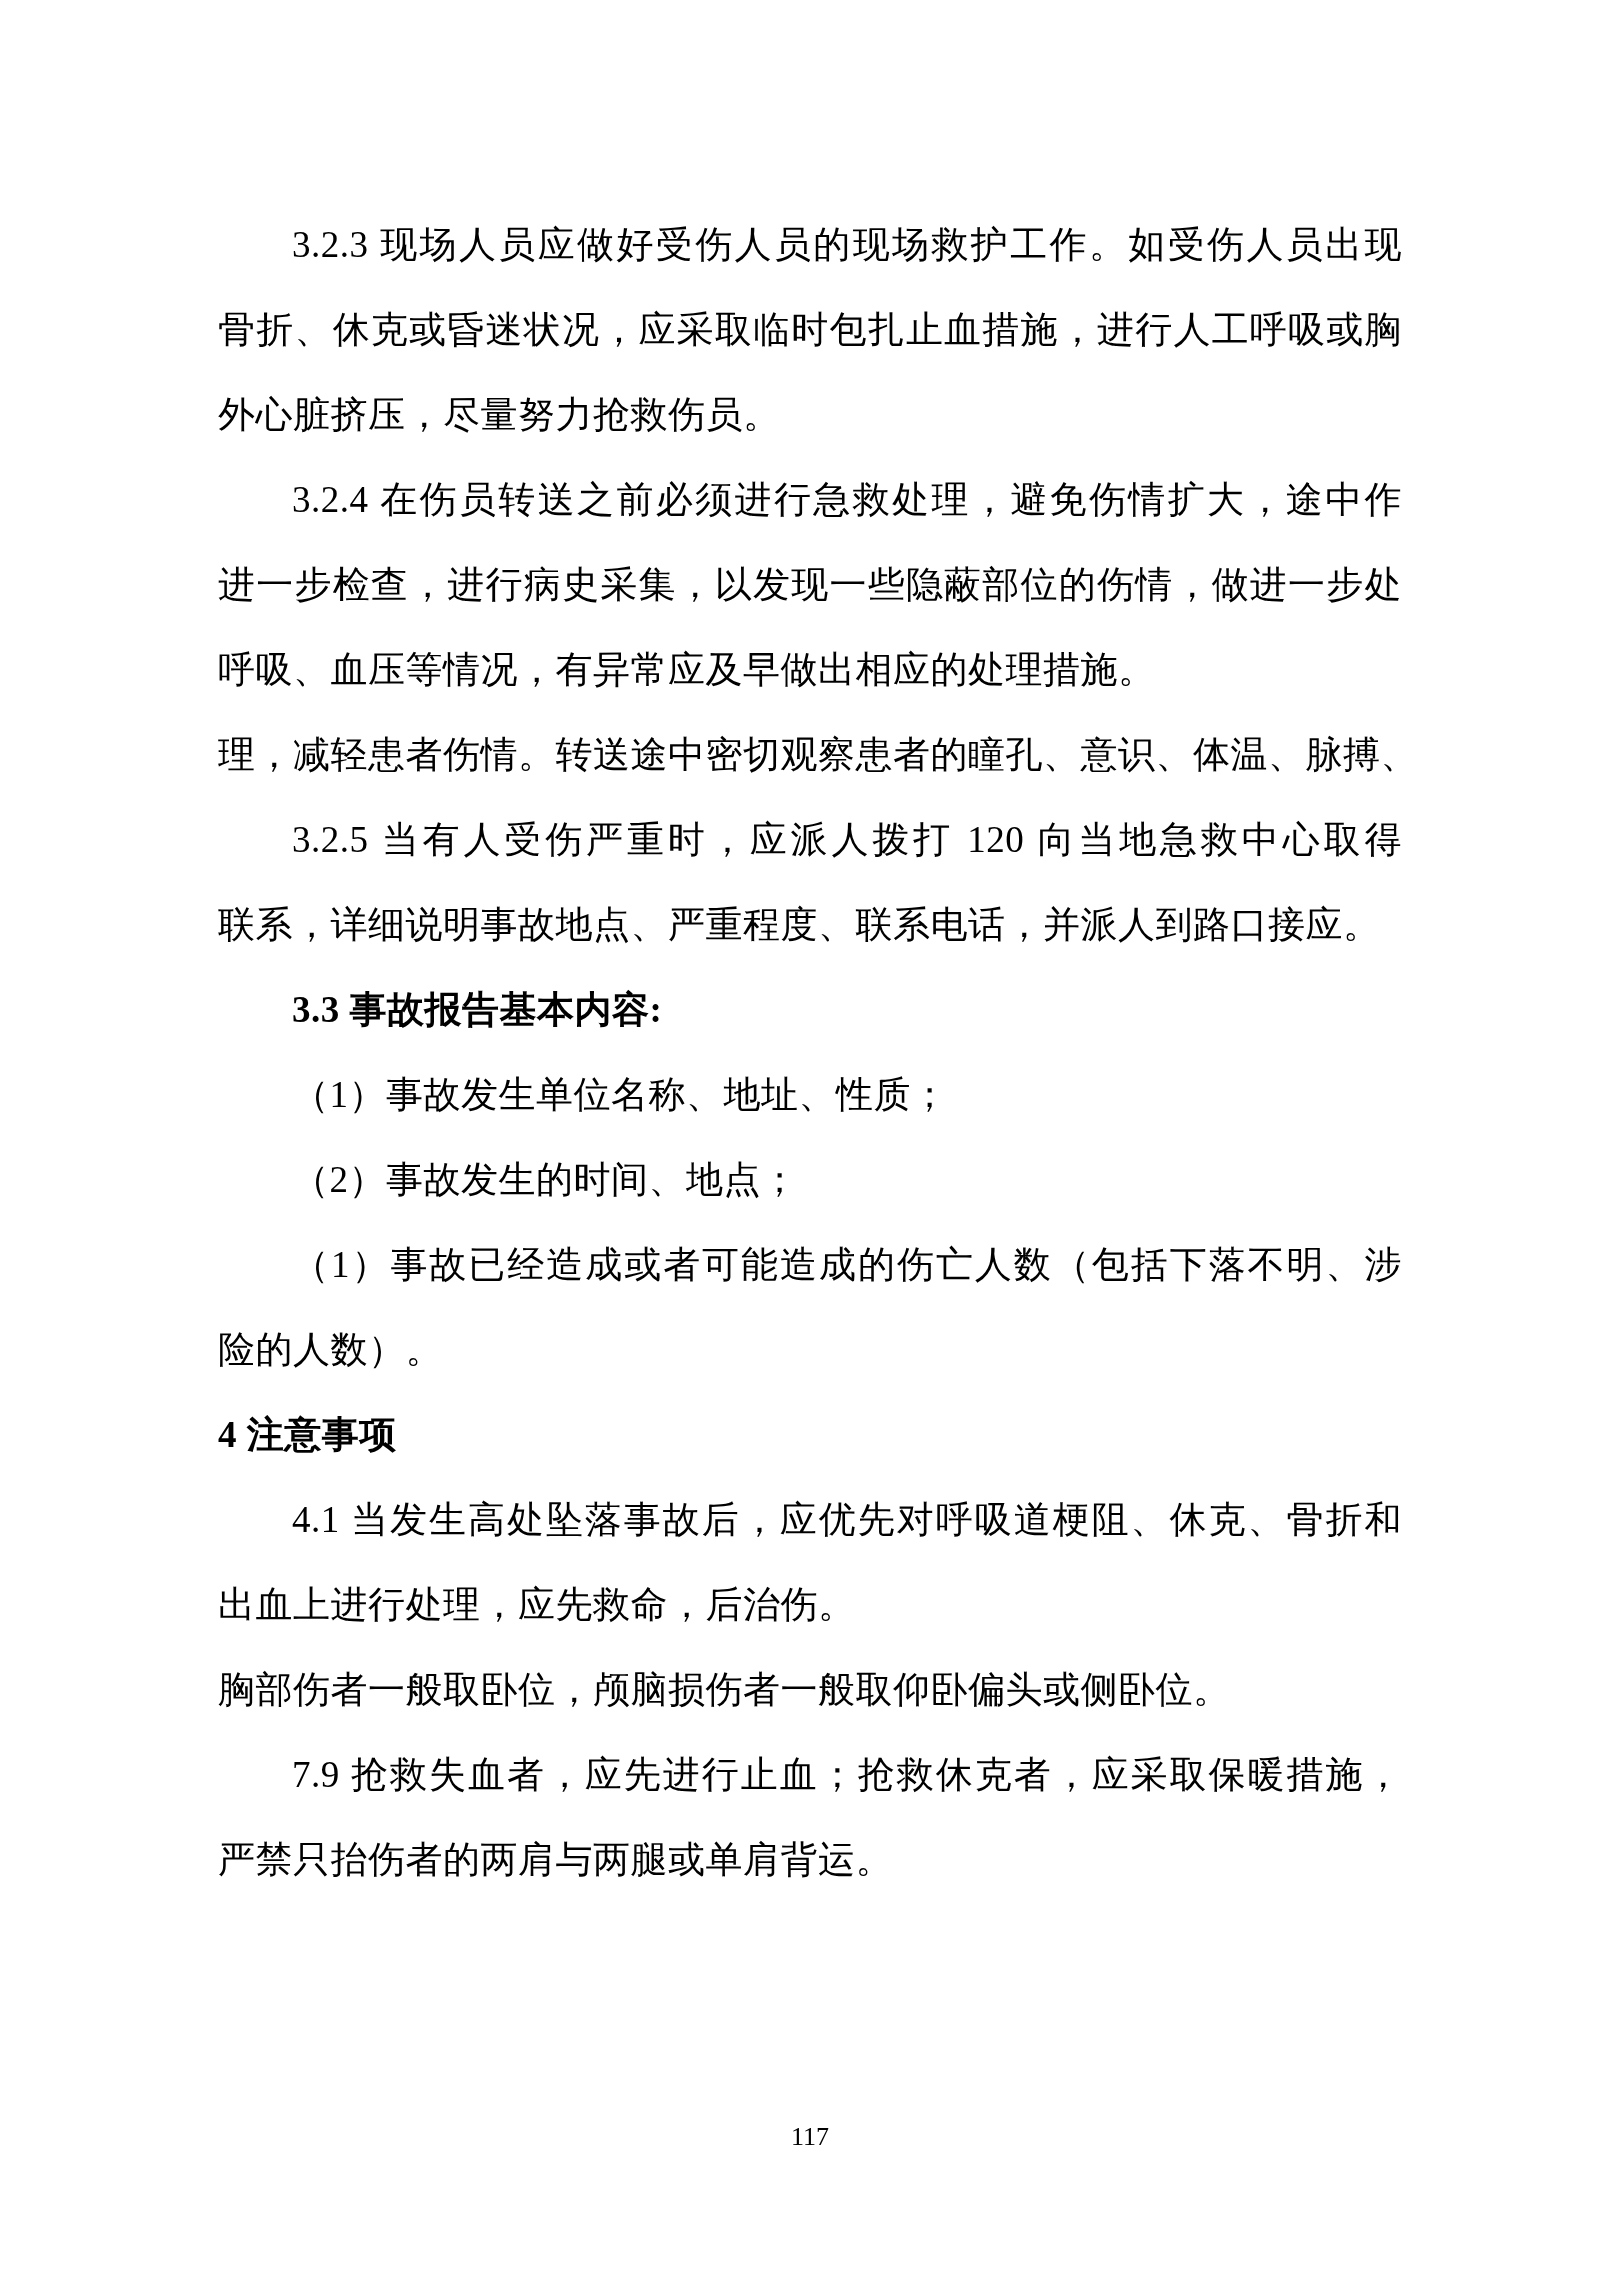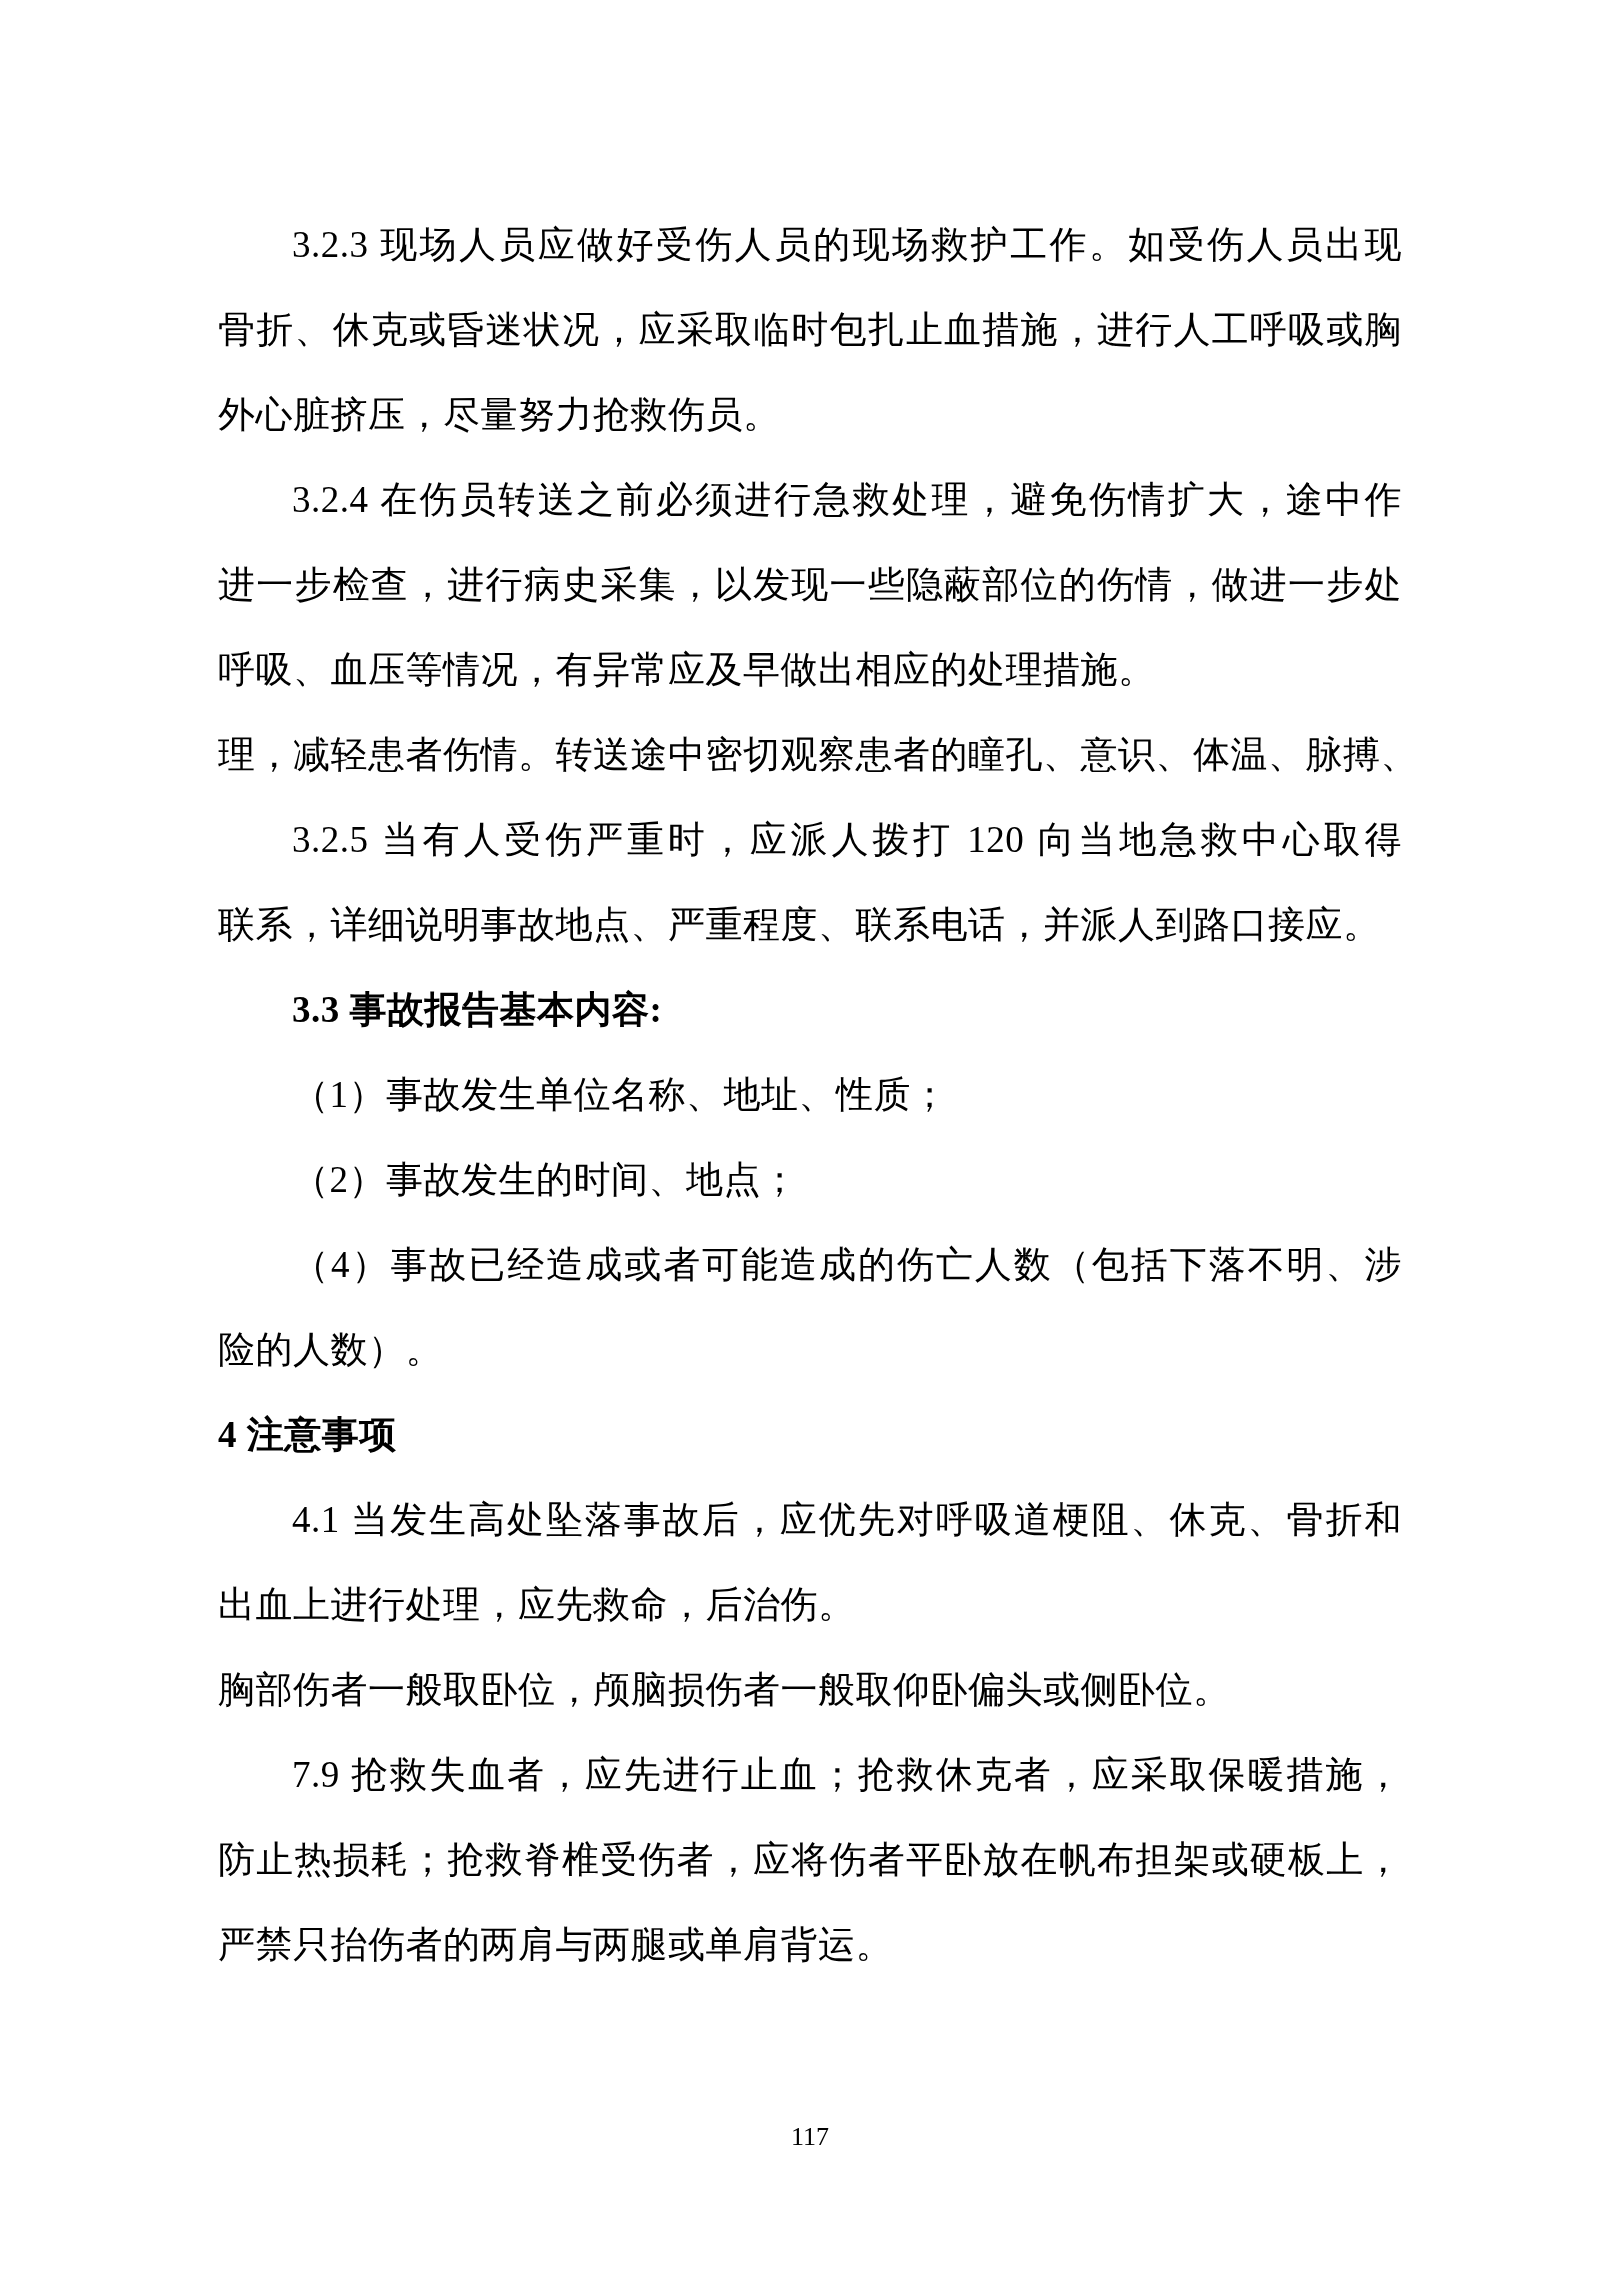--- a/index.html
+++ b/index.html
@@ -67,36 +67,35 @@
       <div class="para bold">
         <div class="line indent">3.3 事故报告基本内容:</div>
       </div>
       <div class="para">
         <div class="line indent">（1）事故发生单位名称、地址、性质；</div>
       </div>
       <div class="para">
         <div class="line indent">（2）事故发生的时间、地点；</div>
       </div>
       <div class="para">
-        <div class="line indent fill">（4）事故已经造成或者可能造成的伤亡人数（包括下落不明、涉</div>
+        <div class="line indent fill">（1）事故已经造成或者可能造成的伤亡人数（包括下落不明、涉</div>
         <div class="line">险的人数）。</div>
       </div>
       <div class="para bold">
         <div class="line">4 注意事项</div>
       </div>
       <div class="para">
         <div class="line indent fill">4.1 当发生高处坠落事故后，应优先对呼吸道梗阻、休克、骨折和</div>
         <div class="line">出血上进行处理，应先救命，后治伤。</div>
       </div>
       <div class="para">
         <div class="line">胸部伤者一般取卧位，颅脑损伤者一般取仰卧偏头或侧卧位。</div>
       </div>
       <div class="para">
         <div class="line indent fill">7.9 抢救失血者，应先进行止血；抢救休克者，应采取保暖措施，</div>
-        <div class="line fill">防止热损耗；抢救脊椎受伤者，应将伤者平卧放在帆布担架或硬板上，</div>
         <div class="line">严禁只抬伤者的两肩与两腿或单肩背运。</div>
       </div>
     </div>
   <div class="footer">
     <span>117</span>
   </div>
 </div>
 
 
 </body></html>

